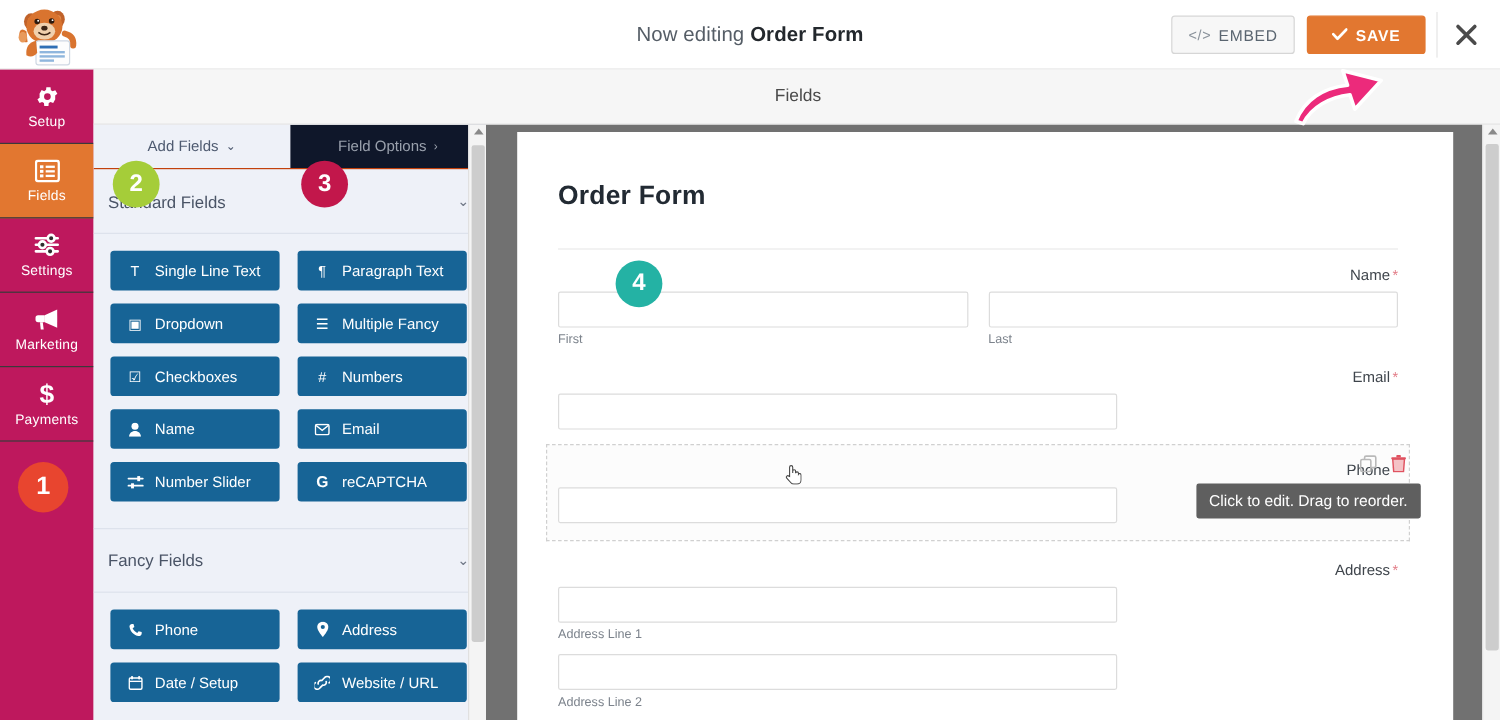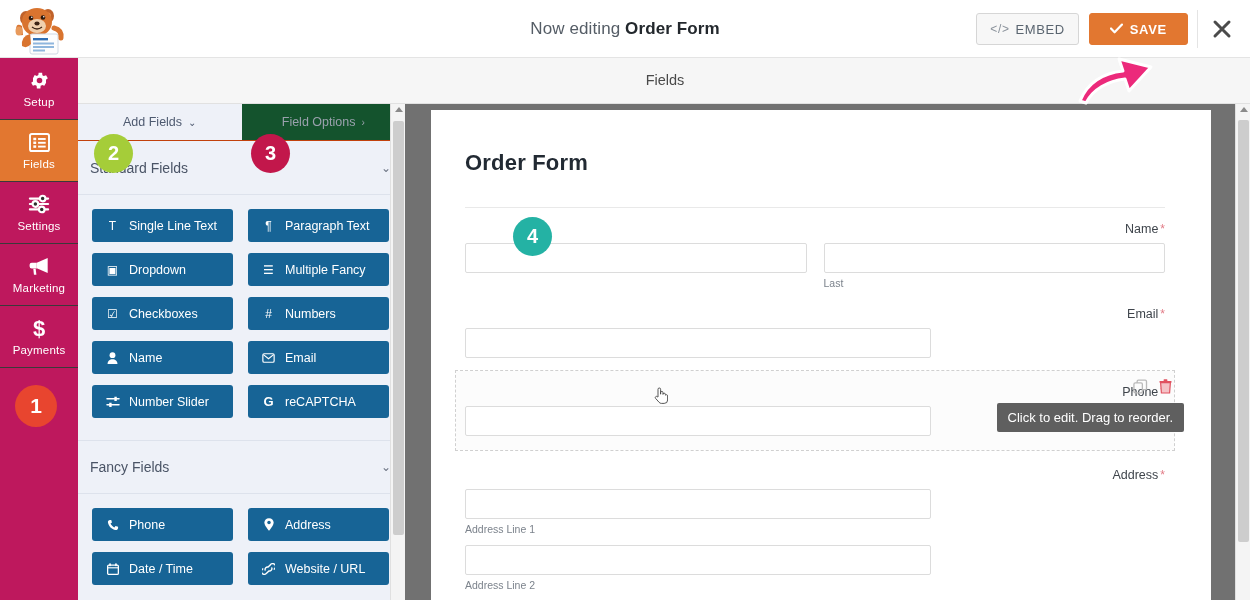--- a/index.html
+++ b/index.html
@@ -83,21 +83,21 @@
   .panel {
     position: absolute; left: 78px; top: 104px; width: 327px; height: 496px;
     background: #eef1f8; overflow: hidden;
   }
   .panel-tabs { display: flex; height: 37px; border-bottom: 1px solid #c2410c; }
   .panel-tab {
     flex: 1; display: flex; align-items: center; justify-content: center; gap: 6px;
     font-size: 12.5px; cursor: pointer;
   }
   .panel-tab.active { background: #eef1f8; color: #4e5a70; }
-  .panel-tab.inactive { background: #14532d; color: #9aa1ad; }
+  .panel-tab.inactive { background: #0f172a; color: #9aa1ad; }
   .panel-tab .caret { font-size: 10px; }
 
   .section-head {
     position: relative; height: 54px; display: flex; align-items: center;
     padding: 0 14px 0 12px; justify-content: space-between;
     font-size: 14px; color: #4a5466; border-bottom: 1px solid #dde2ec;
   }
   .section-head .caret { color: #6e7685; font-size: 12px; }
 
   .field-grid {
@@ -410,21 +410,21 @@
       </div>
       <div class="field-btn">
         <span class="fb-icon">
           <svg width="12" height="12" viewBox="0 0 13 13">
               <rect x="0.7" y="2.2" width="11.6" height="10.1" rx="1.3" fill="none" stroke="#fff" stroke-width="1.4"></rect>
               <rect x="2.4" y="0.3" width="1.8" height="3.2" rx=".8" fill="#fff"></rect>
               <rect x="8.8" y="0.3" width="1.8" height="3.2" rx=".8" fill="#fff"></rect>
               <rect x="0.7" y="4.6" width="11.6" height="1.2" fill="#fff"></rect>
             </svg>
         </span>
-        <span>Date / Time</span>
+        <span>Date / Setup</span>
       </div>
       <div class="field-btn">
         <span class="fb-icon">
           <svg width="13" height="12" viewBox="0 0 14 13">
               <path d="M5.4 7.6 A2.6 2.6 0 018.6 4.4 L10.8 2.2 A3.2 3.2 0 1115.2 6.6" transform="translate(-2,0)" fill="none" stroke="#fff" stroke-width="1.5" stroke-linecap="round"></path>
               <path d="M8.6 5.4 A2.6 2.6 0 015.4 8.6 L3.2 10.8 A3.2 3.2 0 11-1.2 6.4" transform="translate(2,0)" fill="none" stroke="#fff" stroke-width="1.5" stroke-linecap="round"></path>
             </svg>
         </span>
         <span>Website / URL</span>
       </div>
@@ -444,20 +444,21 @@
       <div class="form-title">Order Form</div>
       <div class="title-rule"></div>
 
       <div class="form-field">
         <div class="field-label">
           <span>Name</span><span class="req">*</span>
         </div>
         <div class="two-col">
           <div>
             <div class="input-box"></div>
+            <div class="sublabel">First</div>
           </div>
           <div>
             <div class="input-box"></div>
             <div class="sublabel">Last</div>
           </div>
         </div>
       </div>
 
       <div class="form-field" style="padding-top:18px;">
         <div class="field-label">

